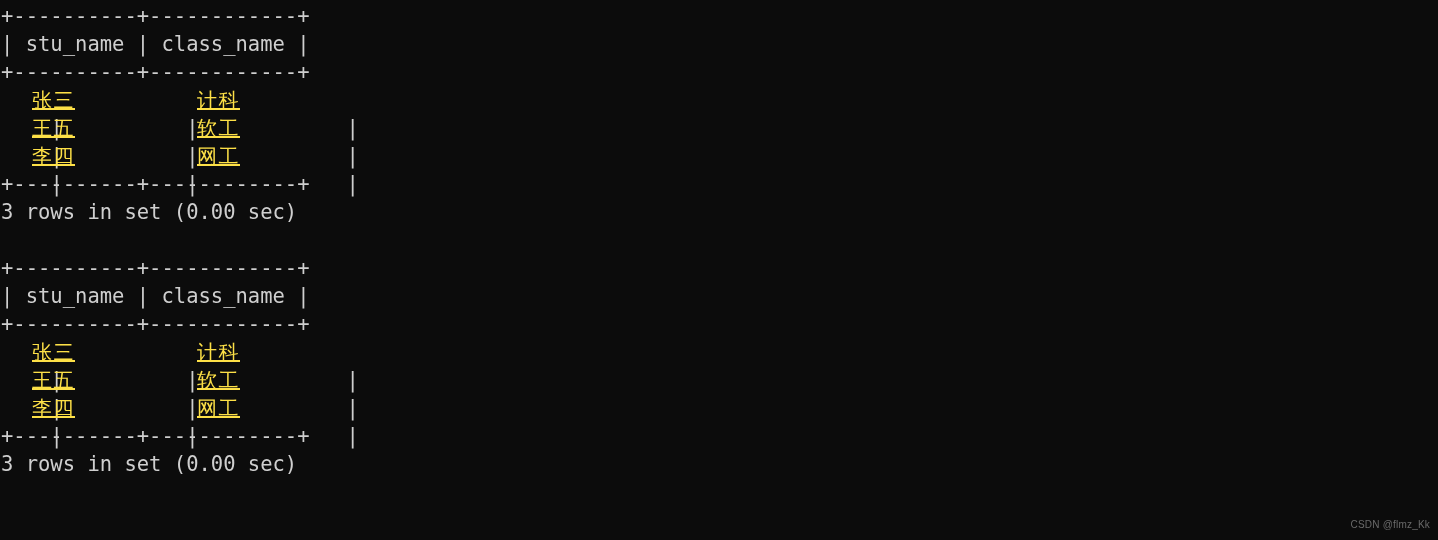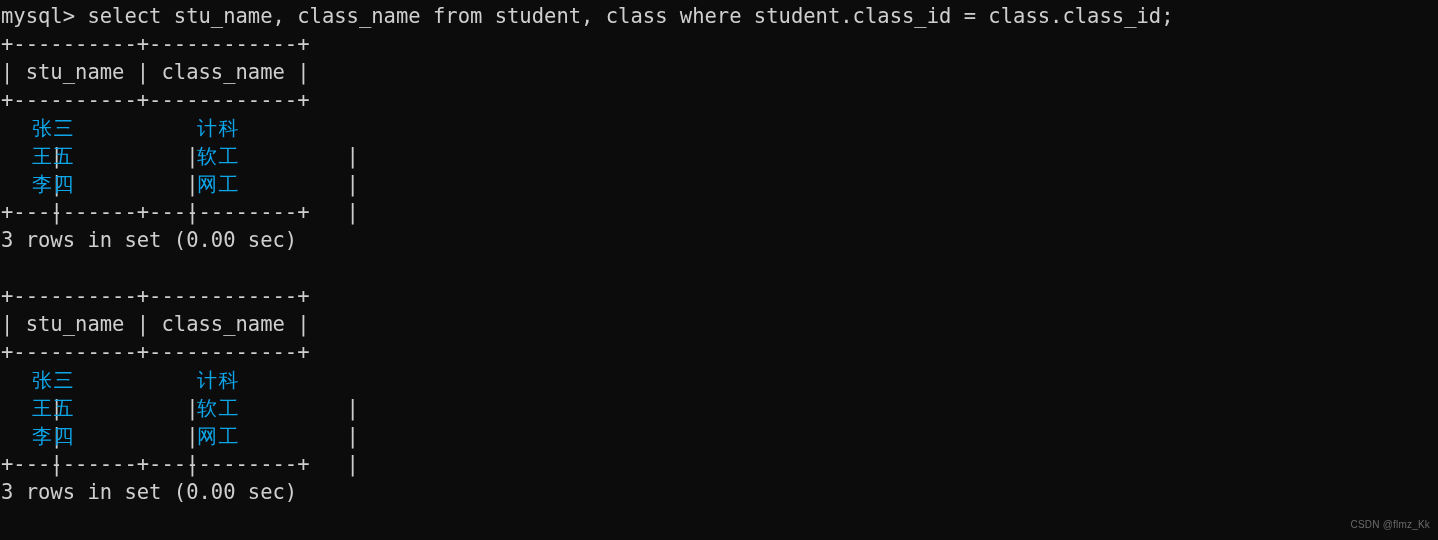--- a/index.html
+++ b/index.html
@@ -52,22 +52,23 @@
   }
   .data-row .frame {
     color: #cfcfcf;
   }
   .data-row .cjk {
     position: absolute;
     top: 0;
     font-family: "DejaVu Sans", "Liberation Sans", sans-serif;
     font-size: 20px;
     line-height: 28px;
-    color: #0ea5e9;
+    color: #fde047;
     letter-spacing: 1.5px;
+    text-decoration: underline;
   }
   .data-row .cjk.col-name { left: 31px; }
   .data-row .cjk.col-class { left: 196px; }
 
   #watermark {
     position: absolute;
     right: 8px;
     bottom: 7px;
     font-family: "Liberation Sans", "DejaVu Sans", sans-serif;
     font-size: 10px;
@@ -75,21 +76,20 @@
     color: #6a6a6a;
     white-space: pre;
     letter-spacing: 0.2px;
   }
 </style>
 </head>
 <body>
 
 <div id="terminal">
 
-  <span class="term-line">mysql&gt; select stu_name, class_name from student, class where student.class_id = class.class_id;</span>
 
   <span class="term-line">+----------+------------+</span>
 
   <span class="term-line">| stu_name | class_name |</span>
 
   <span class="term-line">+----------+------------+</span>
 
   <span class="data-row">
     <span class="frame">|          |            |</span>
     <span class="cjk col-name">张三</span>

